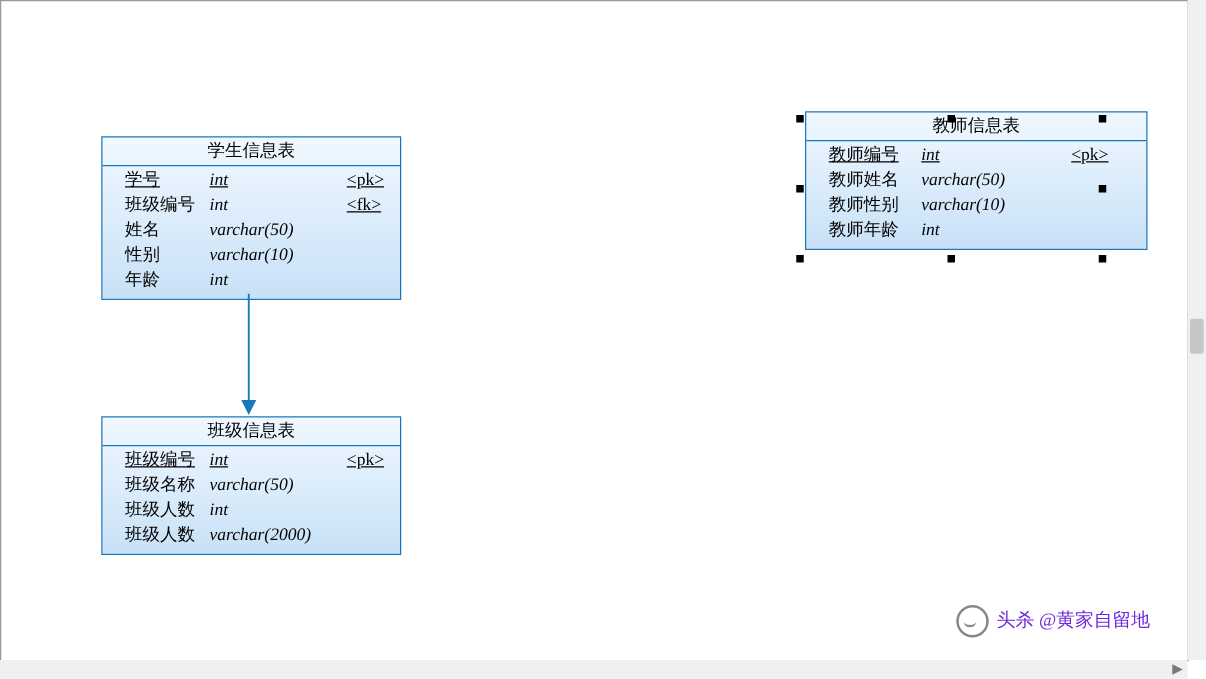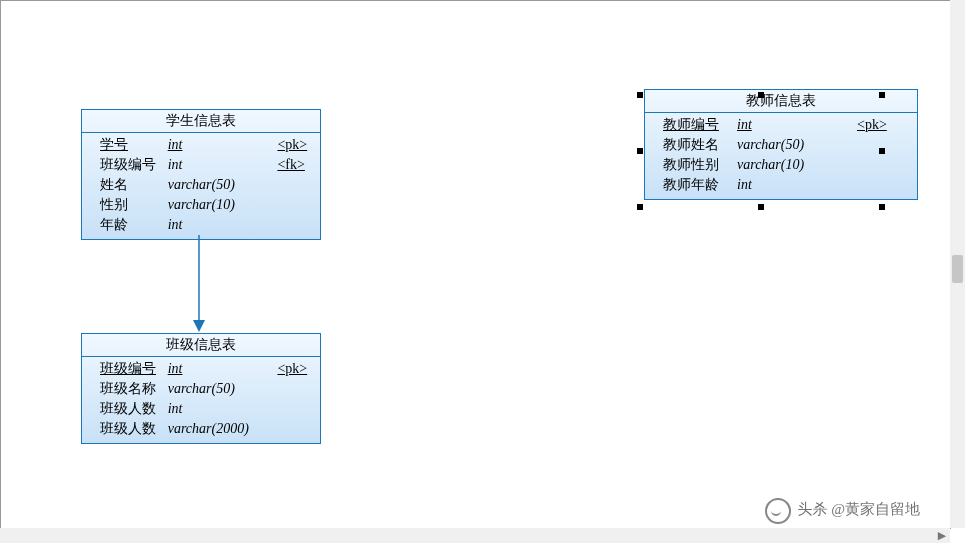--- a/index.html
+++ b/index.html
@@ -53,23 +53,23 @@
     top: 1px;
     width: 12px;
     height: 12px;
     color: #777;
     font-size: 11px;
     line-height: 12px;
     text-align: center;
   }
   .watermark {
     position: absolute;
-    bottom: 4px;
+    bottom: 18px;
     right: 30px;
-    color: #737373;
+    color: #6d28d9;
     font-size: 15px;
     pointer-events: none;
   }
   .watermark .logo {
     display: inline-block;
     vertical-align: middle;
     width: 22px;
     height: 22px;
     border: 2px solid #888;
     border-radius: 50%;

